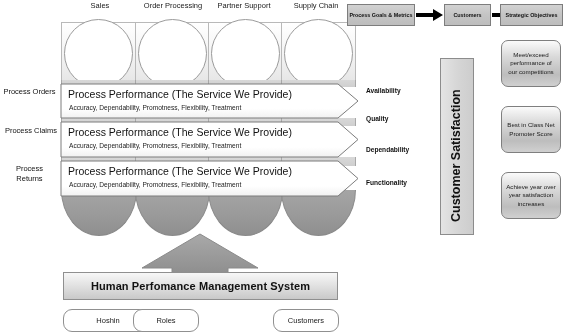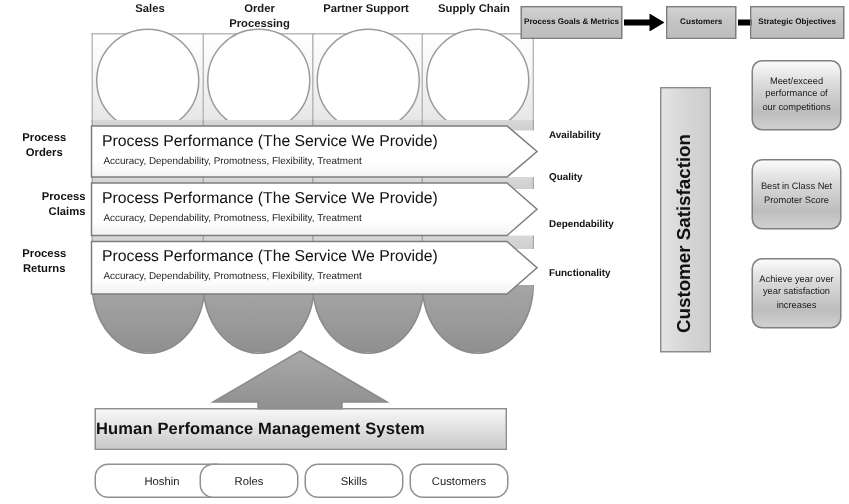--- a/index.html
+++ b/index.html
@@ -17,21 +17,21 @@
     height: 336px;
     background: #ffffff;
     overflow: hidden;
   }
   .abs { position: absolute; }
 
   
   .col-head {
     text-align: center;
     font-size: 7.5px;
-    font-weight: bold;
+    font-weight: normal;
     line-height: 9.5px;
     color: #1a1a1a;
   }
 
   
   .pillar-top {
     background: linear-gradient(to bottom,#ffffff 0%, #f2f2f2 60%, #e6e6e6 100%);
     border: 1px solid #b9b9b9;
     border-bottom: none;
   }
@@ -66,39 +66,39 @@
     position: absolute;
     font-size: 6.6px;
     color: #222;
     white-space: nowrap;
   }
 
   
   .proc-label {
     text-align: center;
     font-size: 7.5px;
-    font-weight: bold;
+    font-weight: normal;
     line-height: 10px;
     color: #111;
   }
   
   .attr-label {
     font-size: 6.6px;
     font-weight: bold;
     color: #111;
     white-space: nowrap;
   }
   .hpms-bar {
     position: absolute;
     background: linear-gradient(to bottom,#f7f7f7 0%, #e3e3e3 45%, #c9c9c9 100%);
     border: 1px solid #8f8f8f;
     box-sizing: border-box;
     display: flex;
     align-items: center;
-    justify-content: flex-start;
+    justify-content: center;
   }
   .hpms-bar span {
     font-size: 11px;
     font-weight: bold;
     letter-spacing: .1px;
     color: #111;
   }
   .found-box {
     position: absolute;
     background: #ffffff;
@@ -289,23 +289,20 @@
   <div class="hpms-bar" style="left:63px;top:272px;width:275px;height:28px;">
     <span>Human Perfomance Management System</span>
   </div>
 
   <div class="found-box" style="left:63px;top:309px;width:90px;height:23px;">
     <span>Hoshin</span>
   </div>
   <div class="found-box" style="left:133px;top:309px;width:66px;height:23px;">
     <span>Roles</span>
   </div>
-  <div class="found-box" style="left:203px;top:309px;width:66px;height:23px;">
-    <span>Skills</span>
-  </div>
   <div class="found-box" style="left:273px;top:309px;width:66px;height:23px;">
     <span>Customers</span>
   </div>
 
   <div class="flow-box" style="left:347px;top:4px;width:68px;height:22px;">
     <span>Process Goals &amp; Metrics</span>
   </div>
   <svg class="abs" style="left:416px;top:9px;width:27px;height:12px;">
     <polygon points="0,4 17,4 17,0 27,6 17,12 17,8 0,8" fill="#000000"></polygon>
   </svg>

